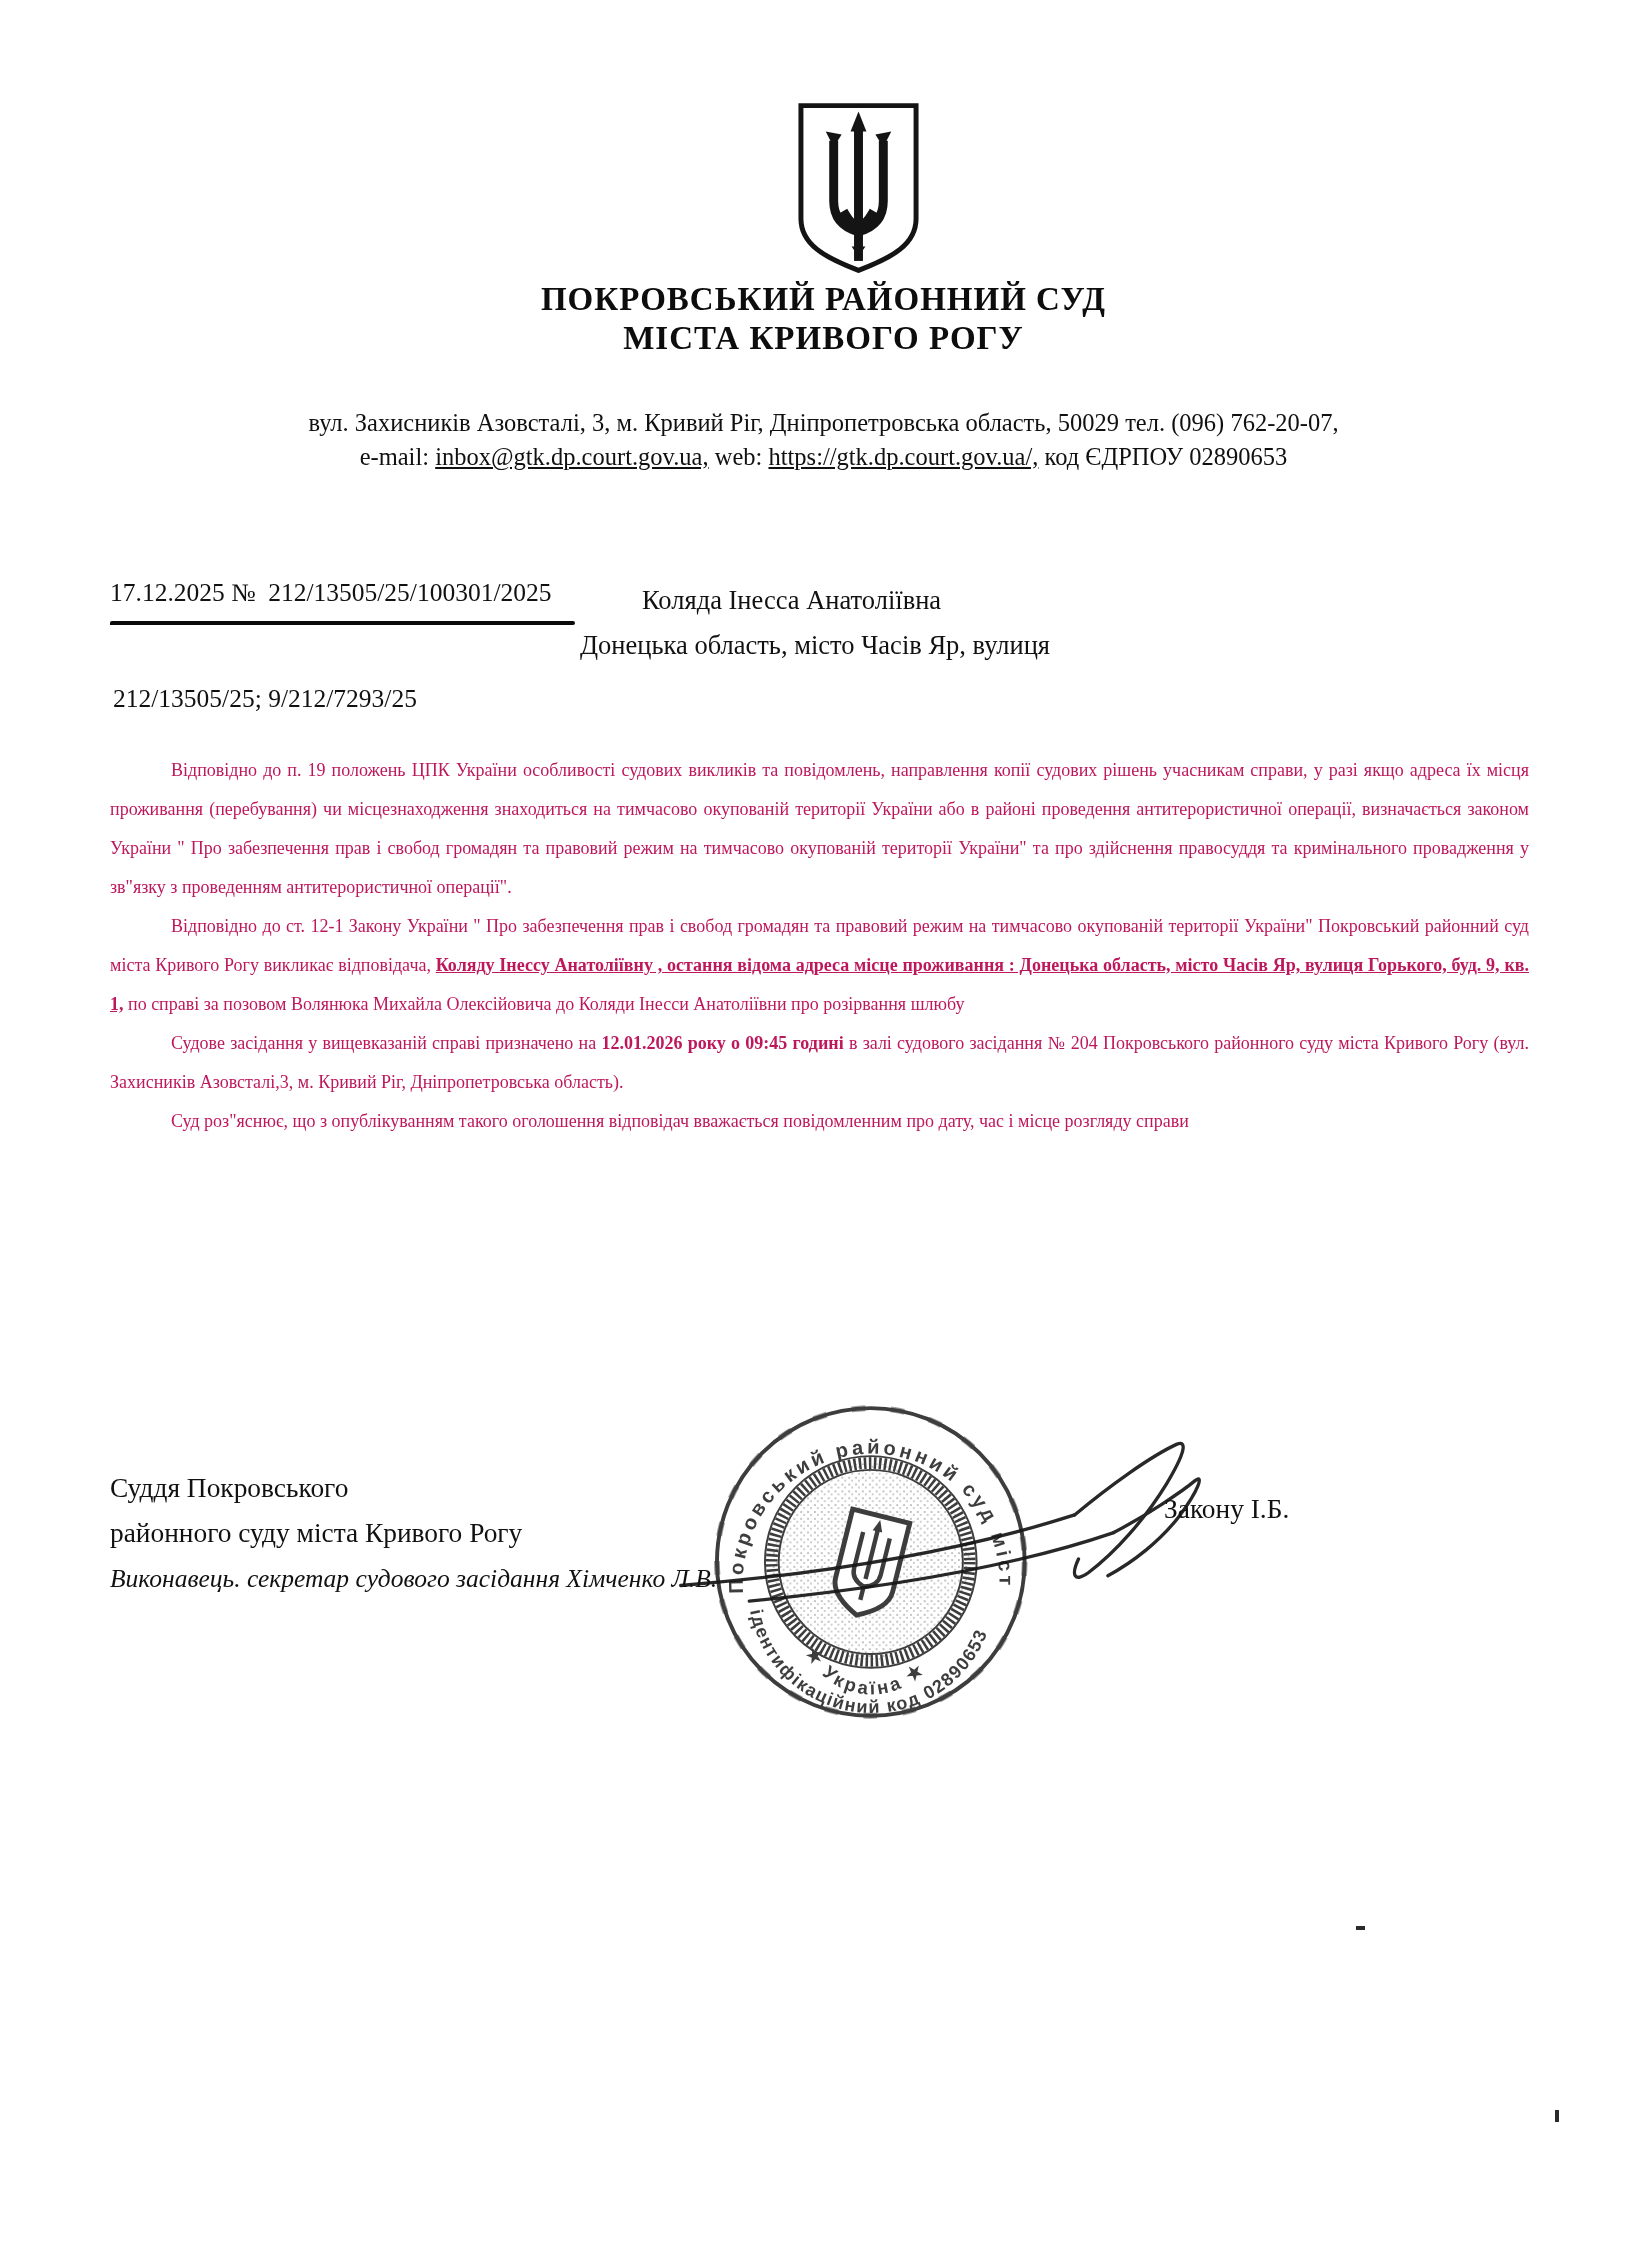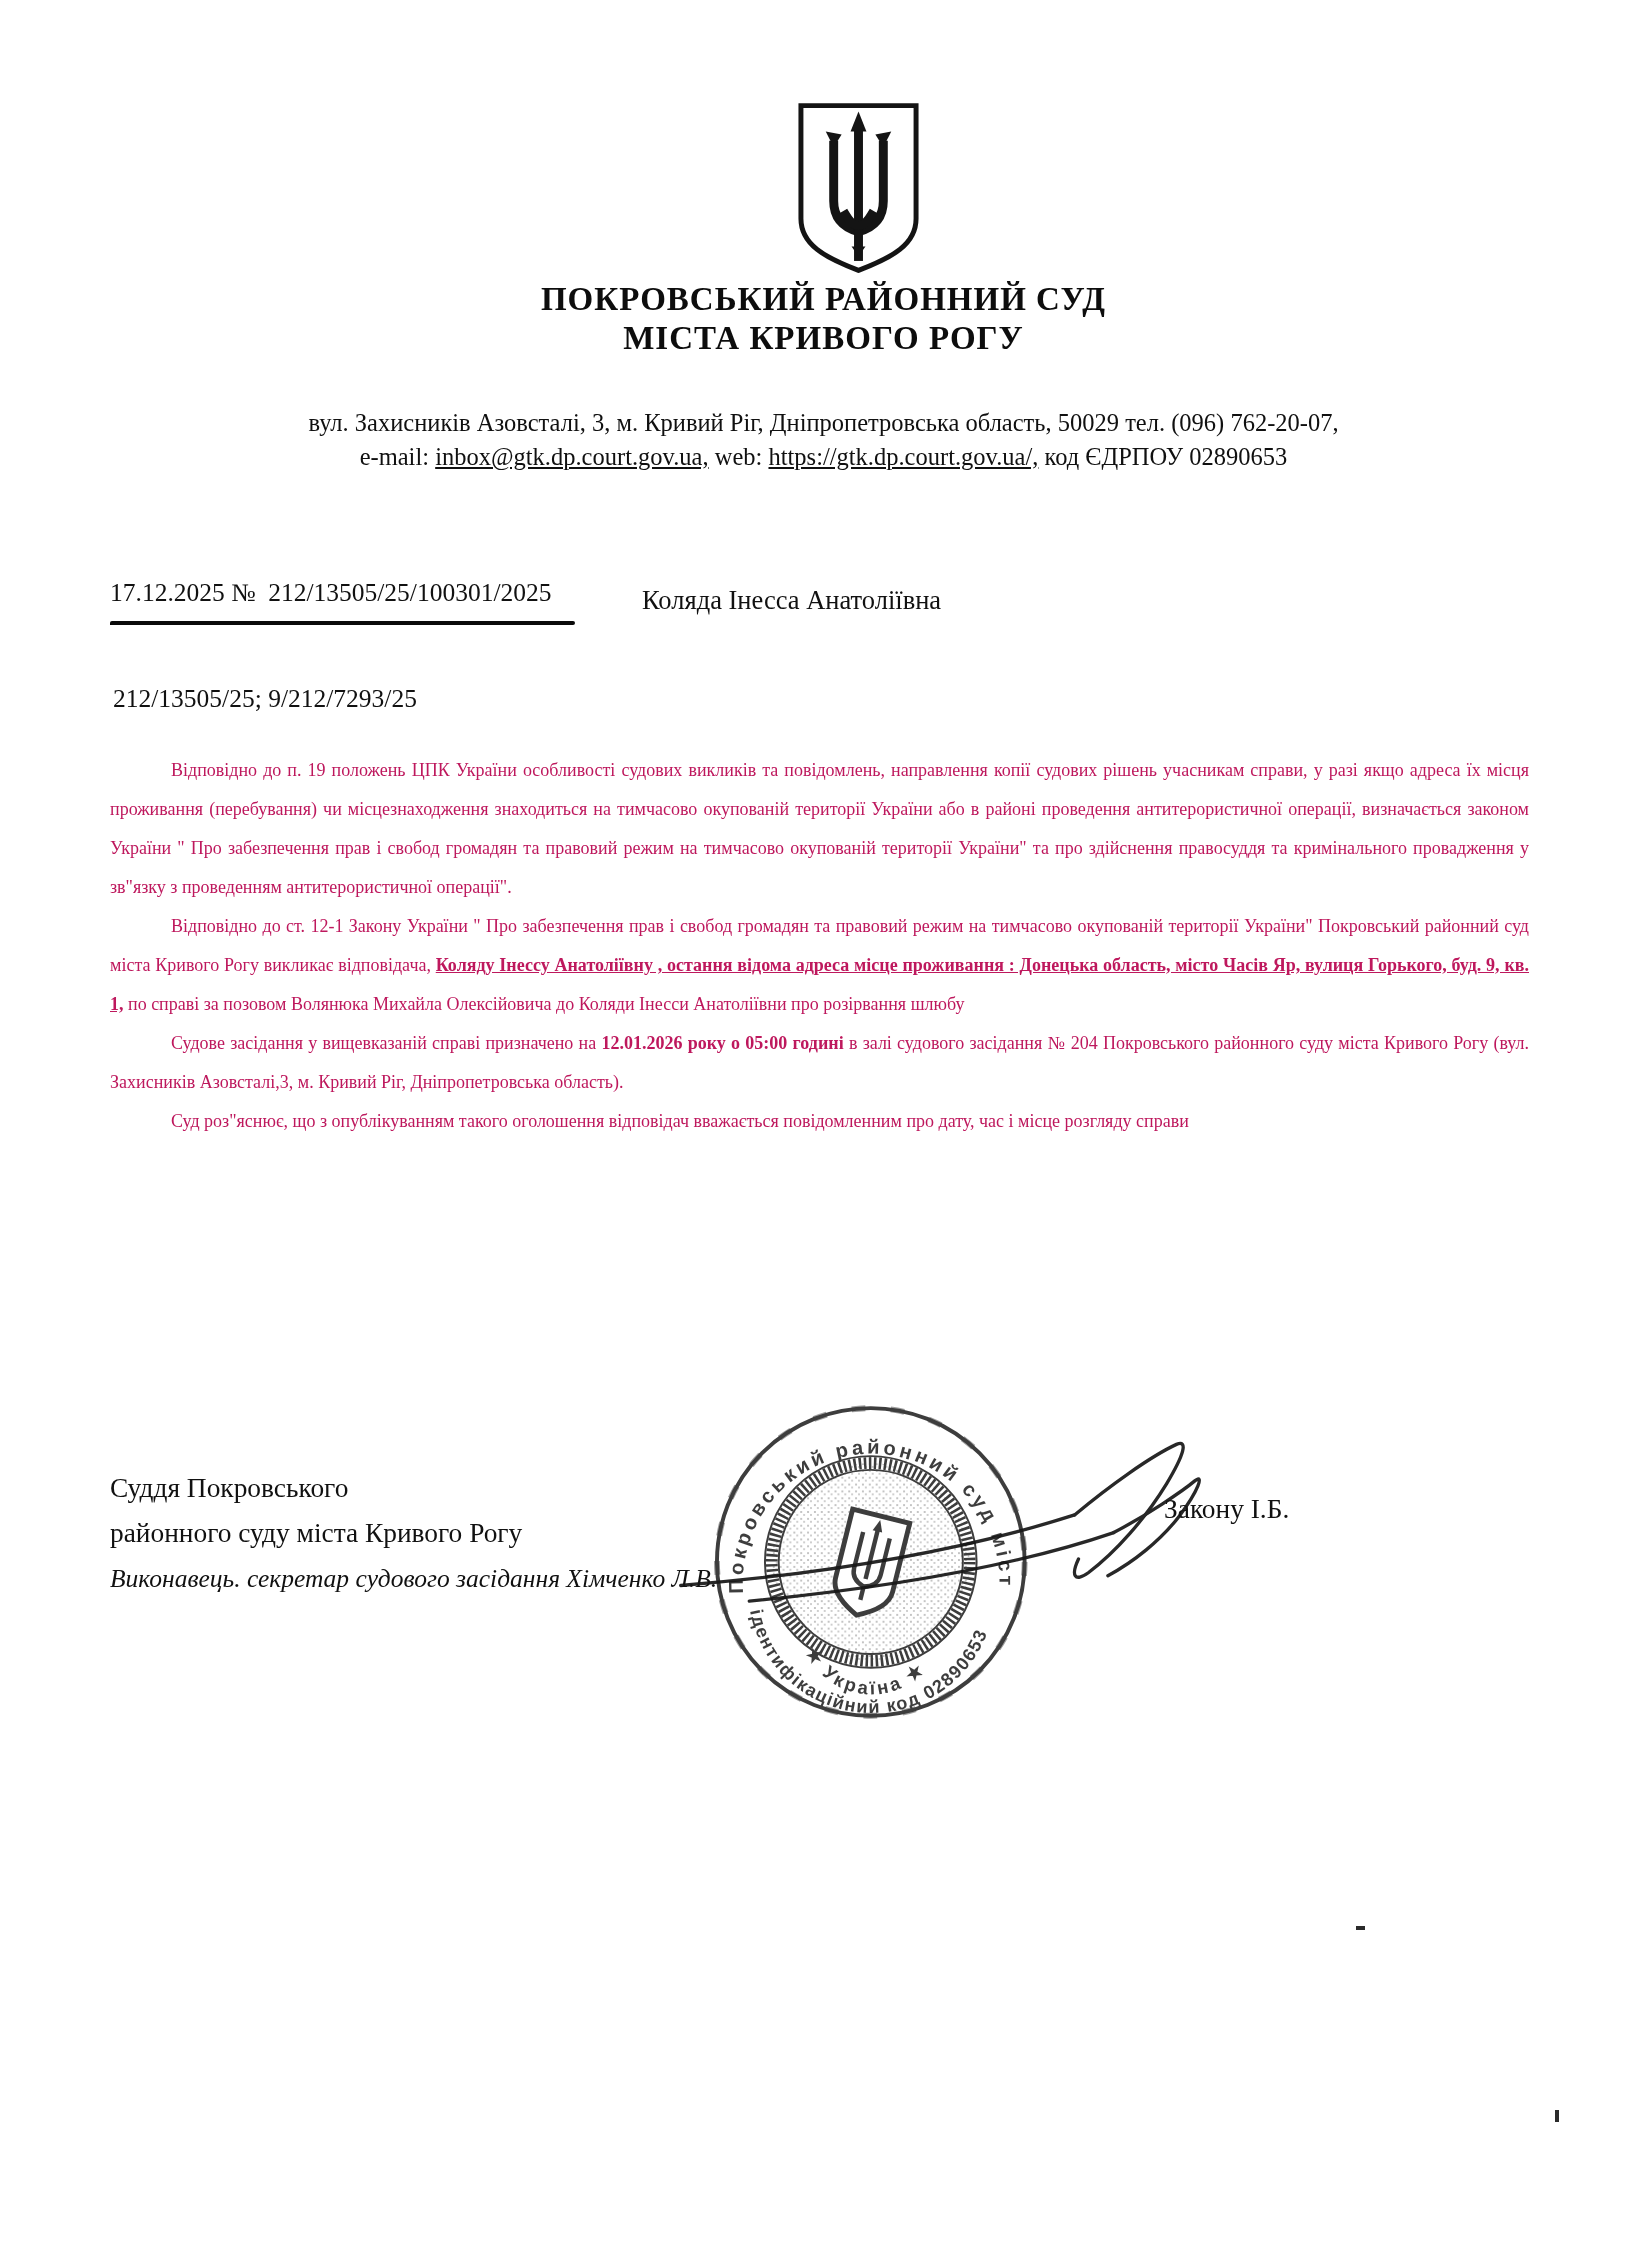--- a/index.html
+++ b/index.html
@@ -77,26 +77,27 @@
 </div>
 
 <div id="ref-line" class="abs">
   <span class="dn">17.12.2025 №&nbsp; 212/13505/25/100301/2025</span>
 </div>
 <div id="ref-underline2" class="abs"></div>
 <div id="case-numbers" class="abs">212/13505/25; 9/212/7293/25</div>
 
 <div id="recipient" class="abs">
   <div class="name">Коляда Інесса Анатоліївна</div>
+  <div>Донецька область, місто Часів Яр, вулиця</div>
 </div>
 
 <div id="body-text" class="abs">
   <p><span>Відповідно до п. 19 положень ЦПК України особливості судових викликів та повідомлень, направлення копії судових рішень  учасникам справи, у разі якщо адреса їх місця проживання (перебування) чи місцезнаходження знаходиться на тимчасово окупованій території України або в районі проведення антитерористичної операції, визначається законом України " Про забезпечення прав і свобод громадян та правовий режим на тимчасово окупованій території України" та про здійснення правосуддя та кримінального провадження у зв"язку з проведенням антитерористичної операції".</span></p>
   <p><span>Відповідно до ст. 12-1 Закону України " Про забезпечення прав і свобод громадян та правовий режим на тимчасово окупованій території України" Покровський районний суд міста Кривого Рогу викликає відповідача, </span><span class="bu">Коляду Інессу Анатоліївну , остання відома адреса місце проживання : Донецька область, місто Часів Яр, вулиця Горького, буд. 9, кв. 1,</span><span> по справі  за позовом Волянюка Михайла Олексійовича до Коляди Інесси Анатоліївни про розірвання шлюбу</span></p>
-  <p><span>Судове засідання у вищевказаній справі призначено на </span><span class="b">12.01.2026 року о 05:00 годині</span><span> в залі судового засідання № 204 Покровського районного суду міста Кривого Рогу (вул. Захисників Азовсталі,3, м. Кривий Ріг, Дніпропетровська область).</span></p>
+  <p><span>Судове засідання у вищевказаній справі призначено на </span><span class="b">12.01.2026 року о 09:45 годині</span><span> в залі судового засідання № 204 Покровського районного суду міста Кривого Рогу (вул. Захисників Азовсталі,3, м. Кривий Ріг, Дніпропетровська область).</span></p>
   <p><span>Суд роз"яснює, що з опублікуванням такого оголошення відповідач вважається повідомленним про дату, час і місце розгляду справи</span></p>
 </div>
 
 <div id="sig-block" class="abs">
   <div>Суддя Покровського</div>
   <div>районного суду міста Кривого Рогу</div>
   <div id="sig-exec">Виконавець. секретар судового засідання Хімченко Л.В.</div>
 </div>
 <div id="judge-name" class="abs">Закону І.Б.</div>
 

